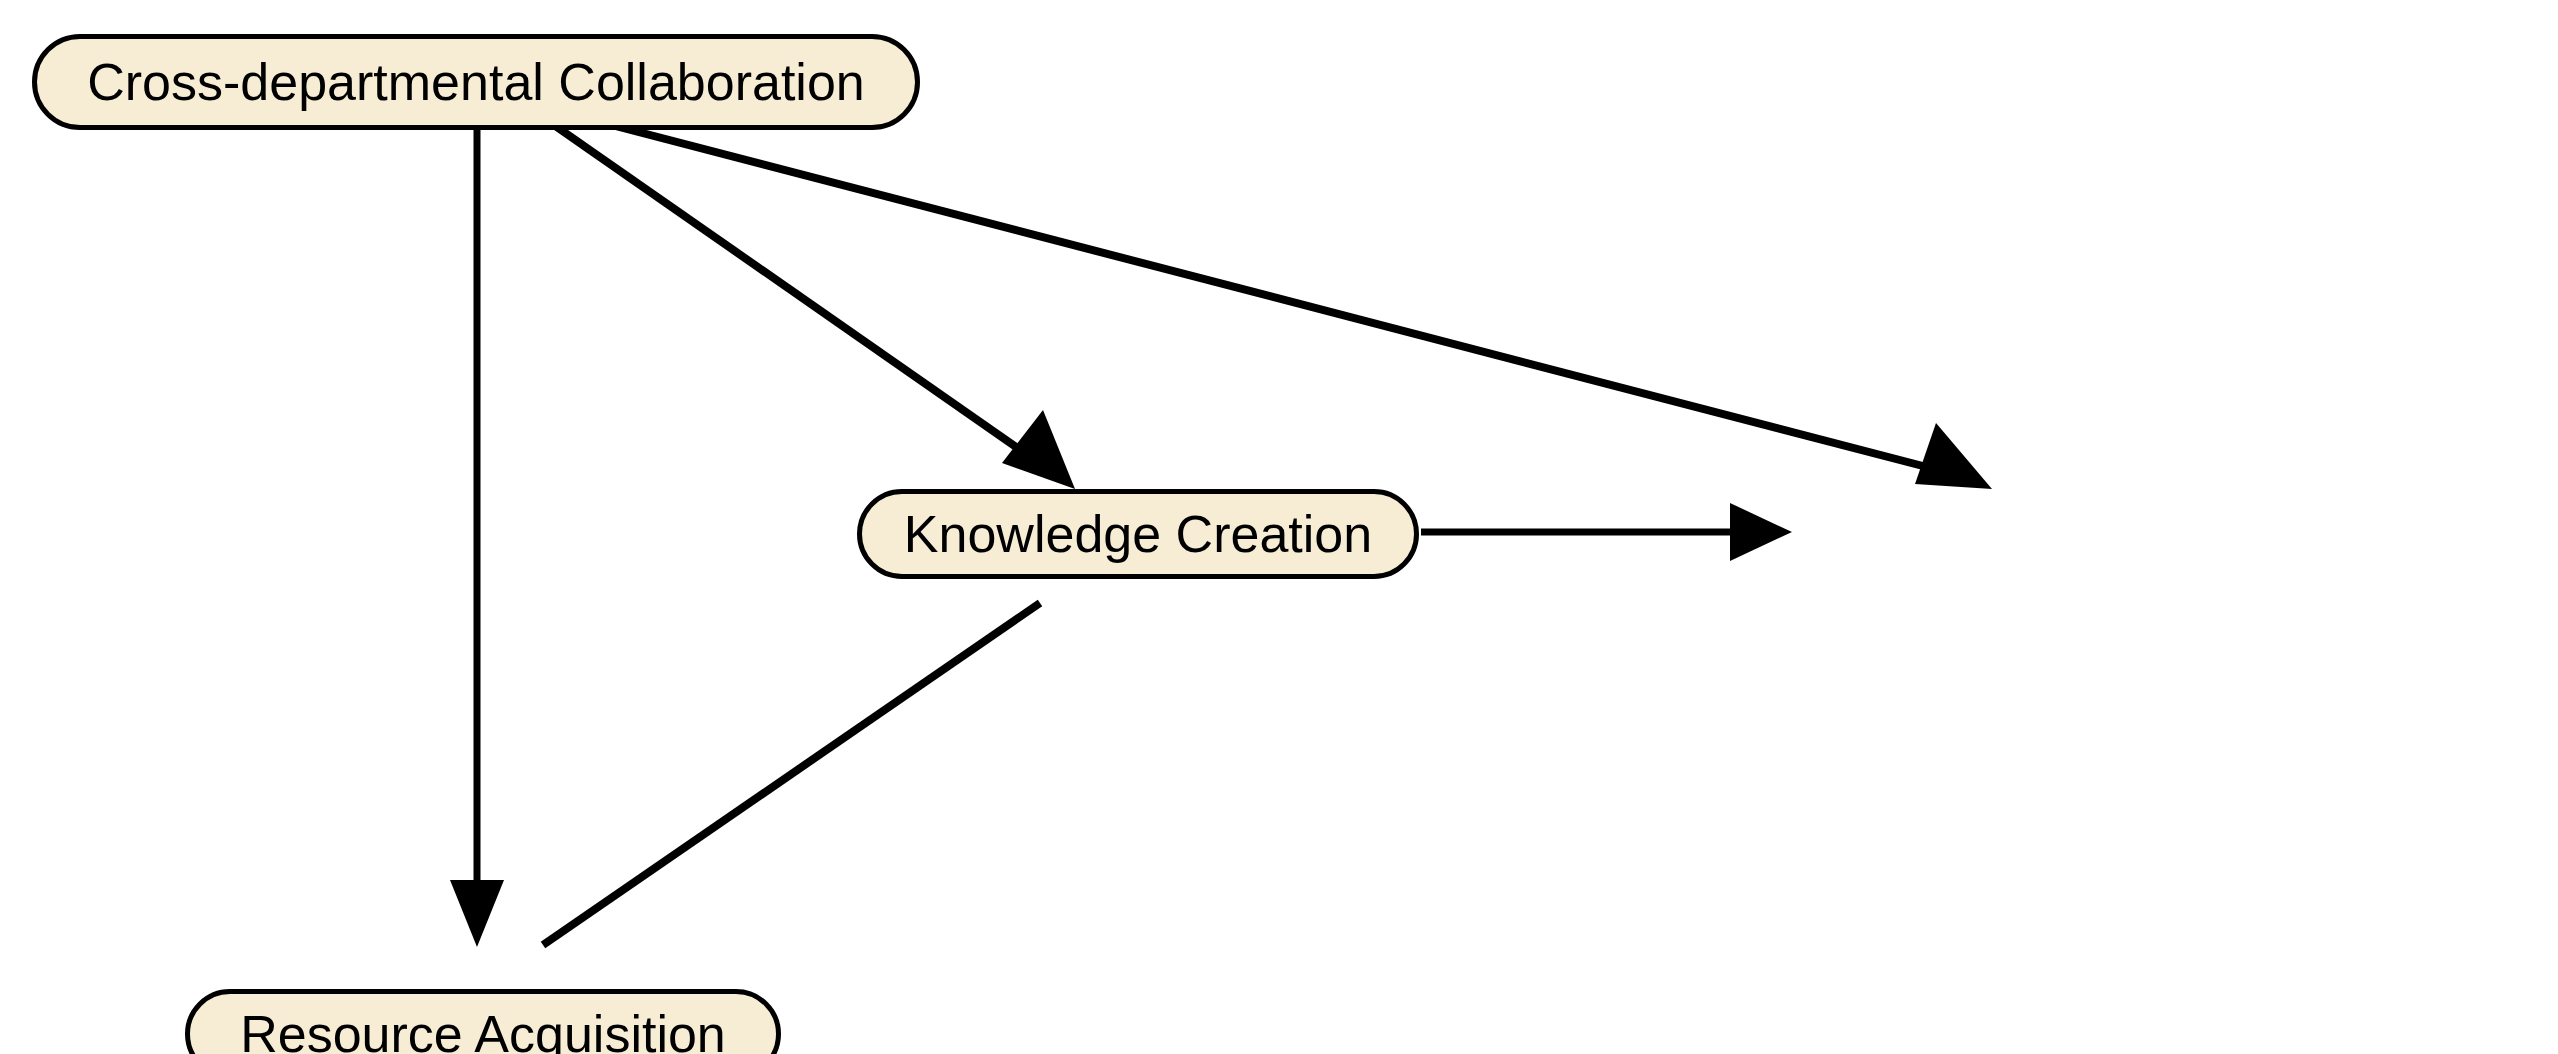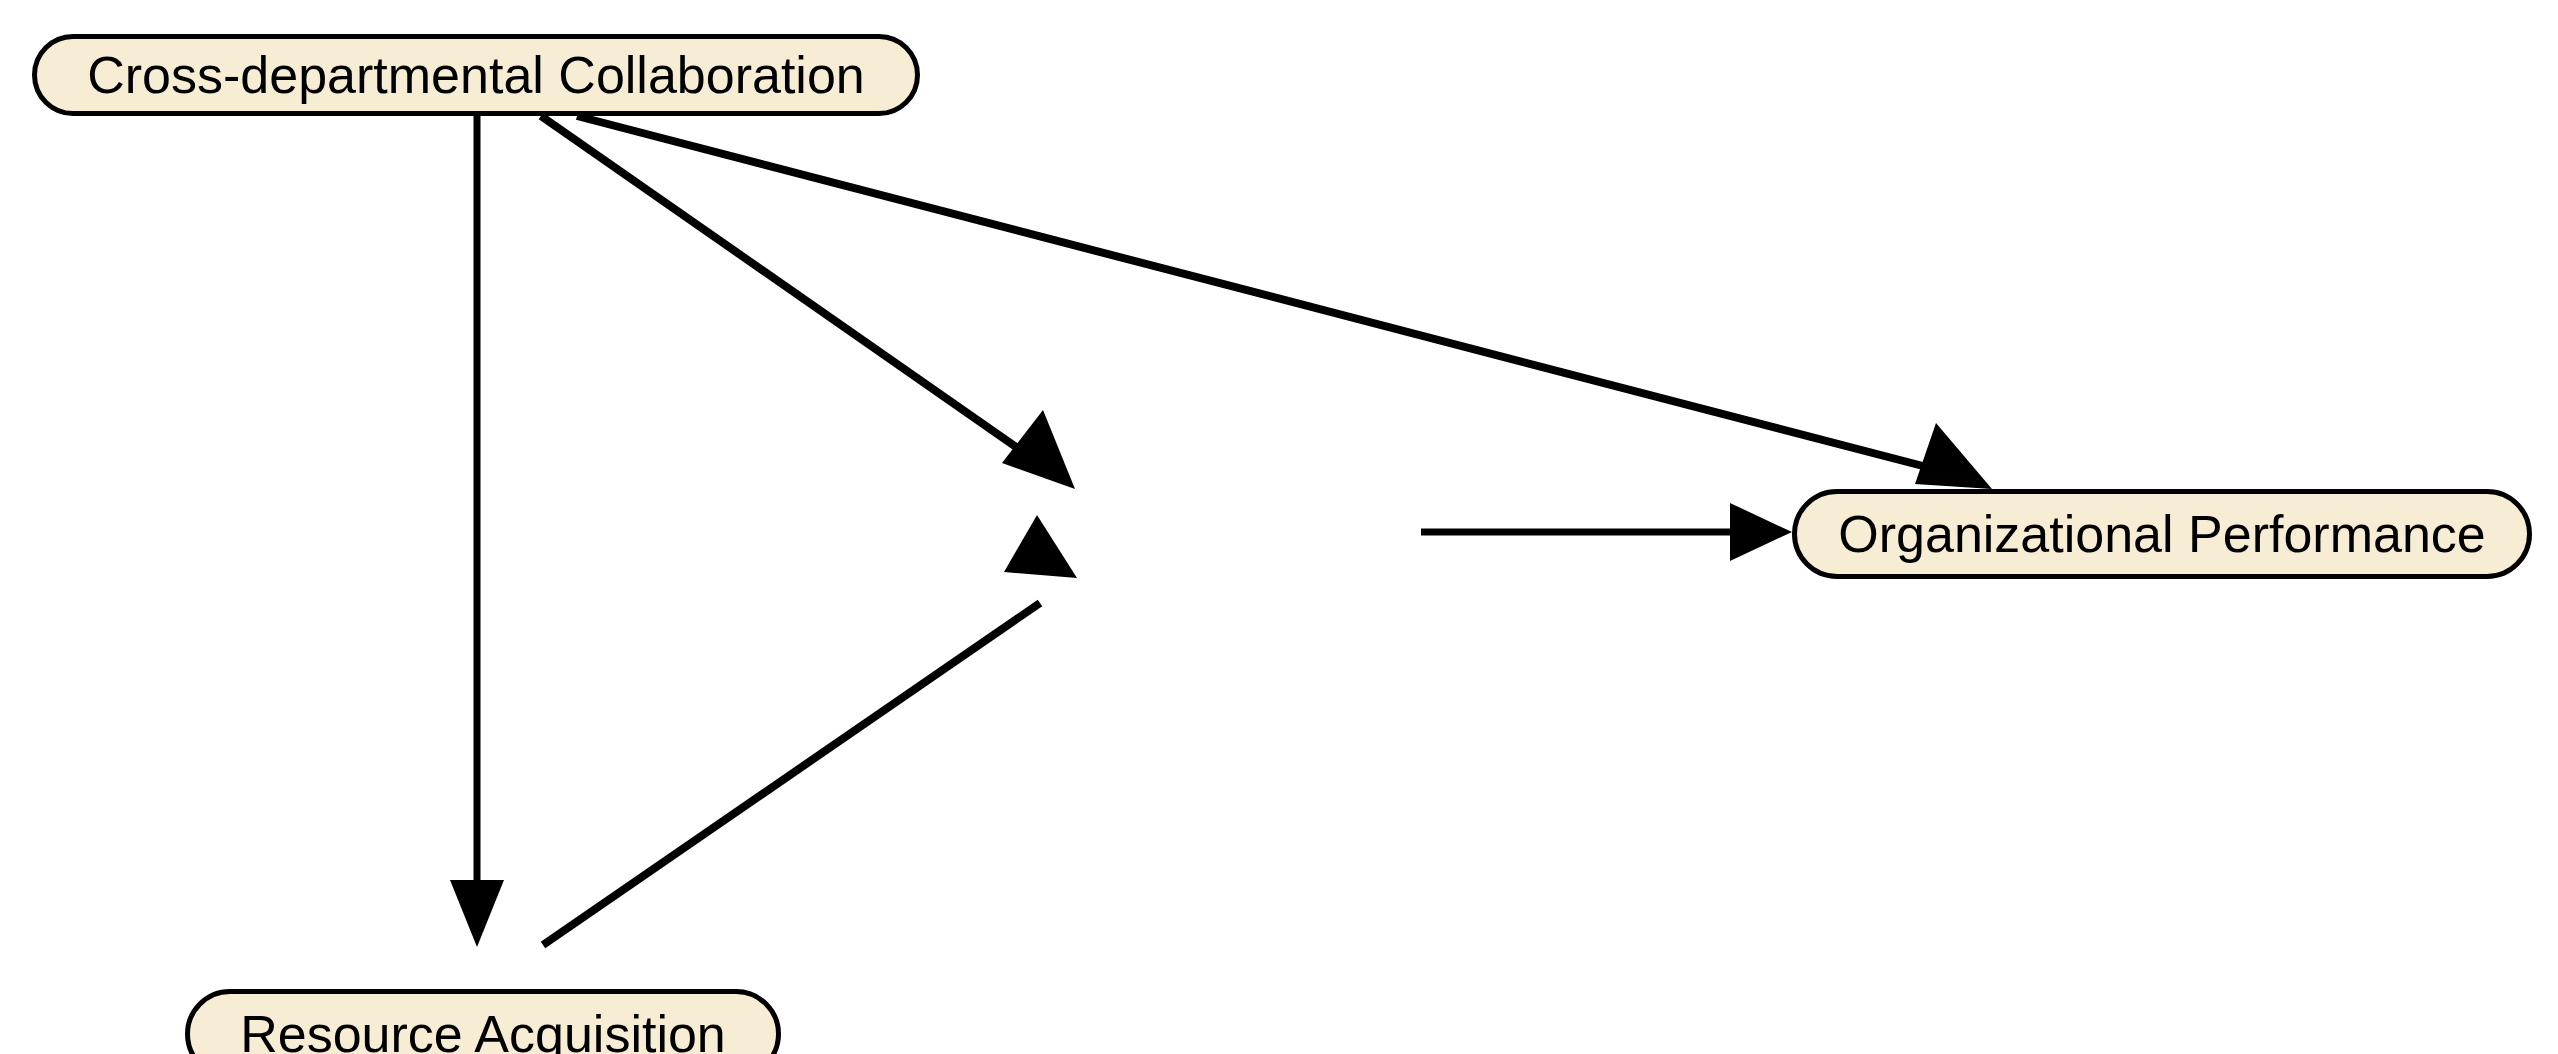--- a/index.html
+++ b/index.html
@@ -40,21 +40,21 @@
   }
   .node-label {
     font-family: "Liberation Sans", sans-serif;
     font-size: 52px;
     line-height: 1;
     color: #000000;
     letter-spacing: 0px;
     padding: 0 26px;
   }
   
-  #node-collab       { left: 32px;   top: 34px;  width: 888px; height: 82px; }
+  #node-collab       { left: 32px;   top: 34px;  width: 888px; height: 96px; }
   #node-knowledge    { left: 857px;  top: 489px; width: 562px; height: 90px; }
   #node-performance  { left: 1792px; top: 489px; width: 740px; height: 90px; }
   #node-resource     { left: 185px;  top: 947px; width: 596px; height: 90px; margin-top: 42px; }
 </style>
 </head>
 <body>
 
 <div id="canvas">
 
   <svg id="edge-layer" viewBox="0 0 2558 1054" width="2558" height="1054" xmlns="http://www.w3.org/2000/svg">
@@ -82,22 +82,22 @@
     <g>
       <line x1="543" y1="945" x2="1040" y2="603" stroke="#000000" stroke-width="8"></line>
       <polygon points="1077,578 1004,572 1037,515" fill="#000000"></polygon>
     </g>
   </svg>
 
   <div class="node" id="node-collab">
     <span class="node-label">Cross-departmental Collaboration</span>
   </div>
 
+  <div class="node" id="node-knowledge">
+    <span class="node-label">Knowledge Creation</span>
+  </div>
 
-  <div class="node" id="node-performance">
-    <span class="node-label">Organizational Performance</span>
-  </div>
 
   <div class="node" id="node-resource">
     <span class="node-label">Resource Acquisition</span>
   </div>
 
 </div>
 
 </body></html>

